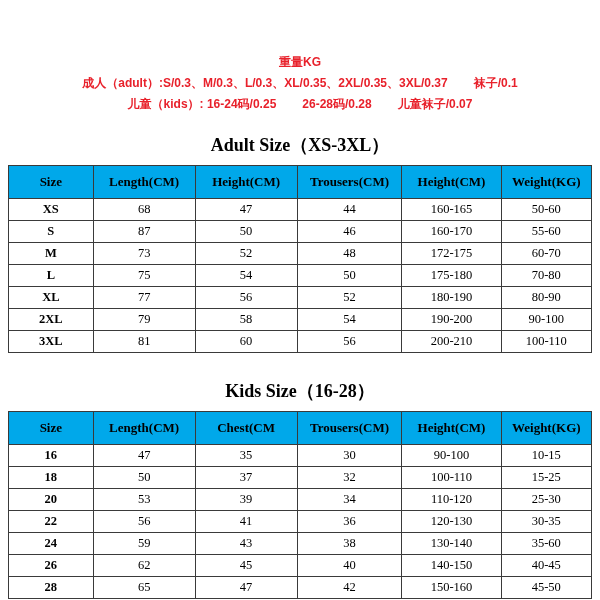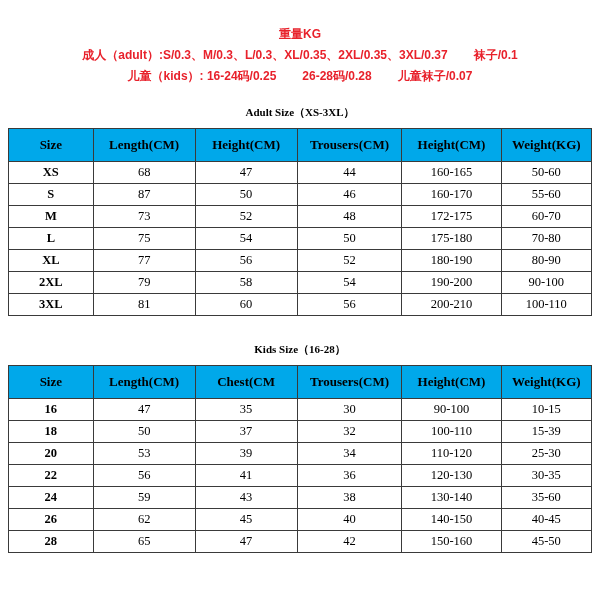--- a/index.html
+++ b/index.html
@@ -15,21 +15,21 @@
     overflow: hidden;
   }
   .page {
     position: relative;
     width: 600px;
     height: 600px;
     background: #ffffff;
     box-sizing: border-box;
   }
   .notes {
-    padding: 24px 10px 6px 10px;
+    padding: 52px 10px 6px 10px;
     text-align: center;
   }
   .notes-line {
     color: #e8212b;
     font-family: "Liberation Sans", sans-serif;
     font-weight: bold;
     font-size: 12px;
     line-height: 21px;
     white-space: nowrap;
   }
@@ -37,21 +37,21 @@
     font-size: 12px;
   }
   .notes-line .spacer {
     display: inline-block;
     width: 26px;
   }
   .section-title {
     text-align: center;
     font-family: "Liberation Serif", serif;
     font-weight: bold;
-    font-size: 11px;
+    font-size: 18px;
     margin: 12px 0 8px 0;
   }
   table.size-table {
     border-collapse: collapse;
     width: 584px;
     margin: 0 auto;
     table-layout: fixed;
   }
   table.size-table th,
   table.size-table td {
@@ -193,21 +193,21 @@
         <td>30</td>
         <td>90-100</td>
         <td>10-15</td>
       </tr>
       <tr>
         <td class="size-cell">18</td>
         <td>50</td>
         <td>37</td>
         <td>32</td>
         <td>100-110</td>
-        <td>15-39</td>
+        <td>15-25</td>
       </tr>
       <tr>
         <td class="size-cell">20</td>
         <td>53</td>
         <td>39</td>
         <td>34</td>
         <td>110-120</td>
         <td>25-30</td>
       </tr>
       <tr>

